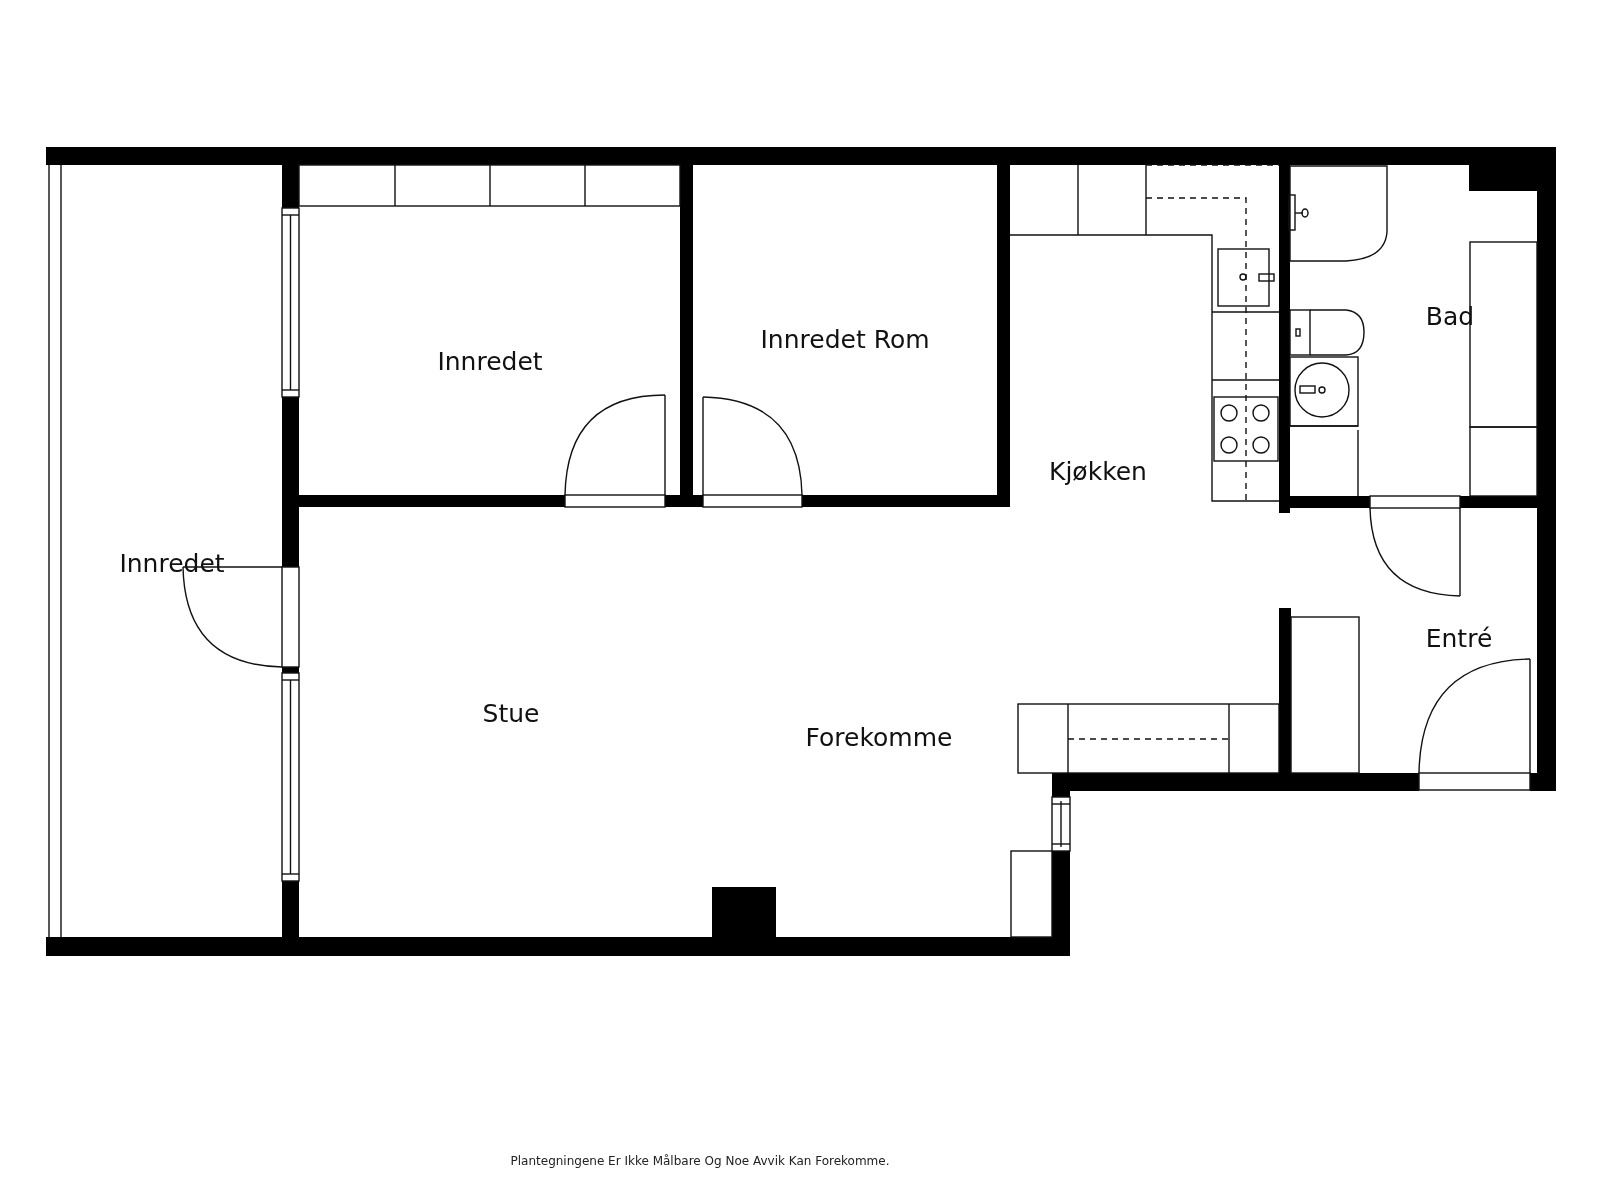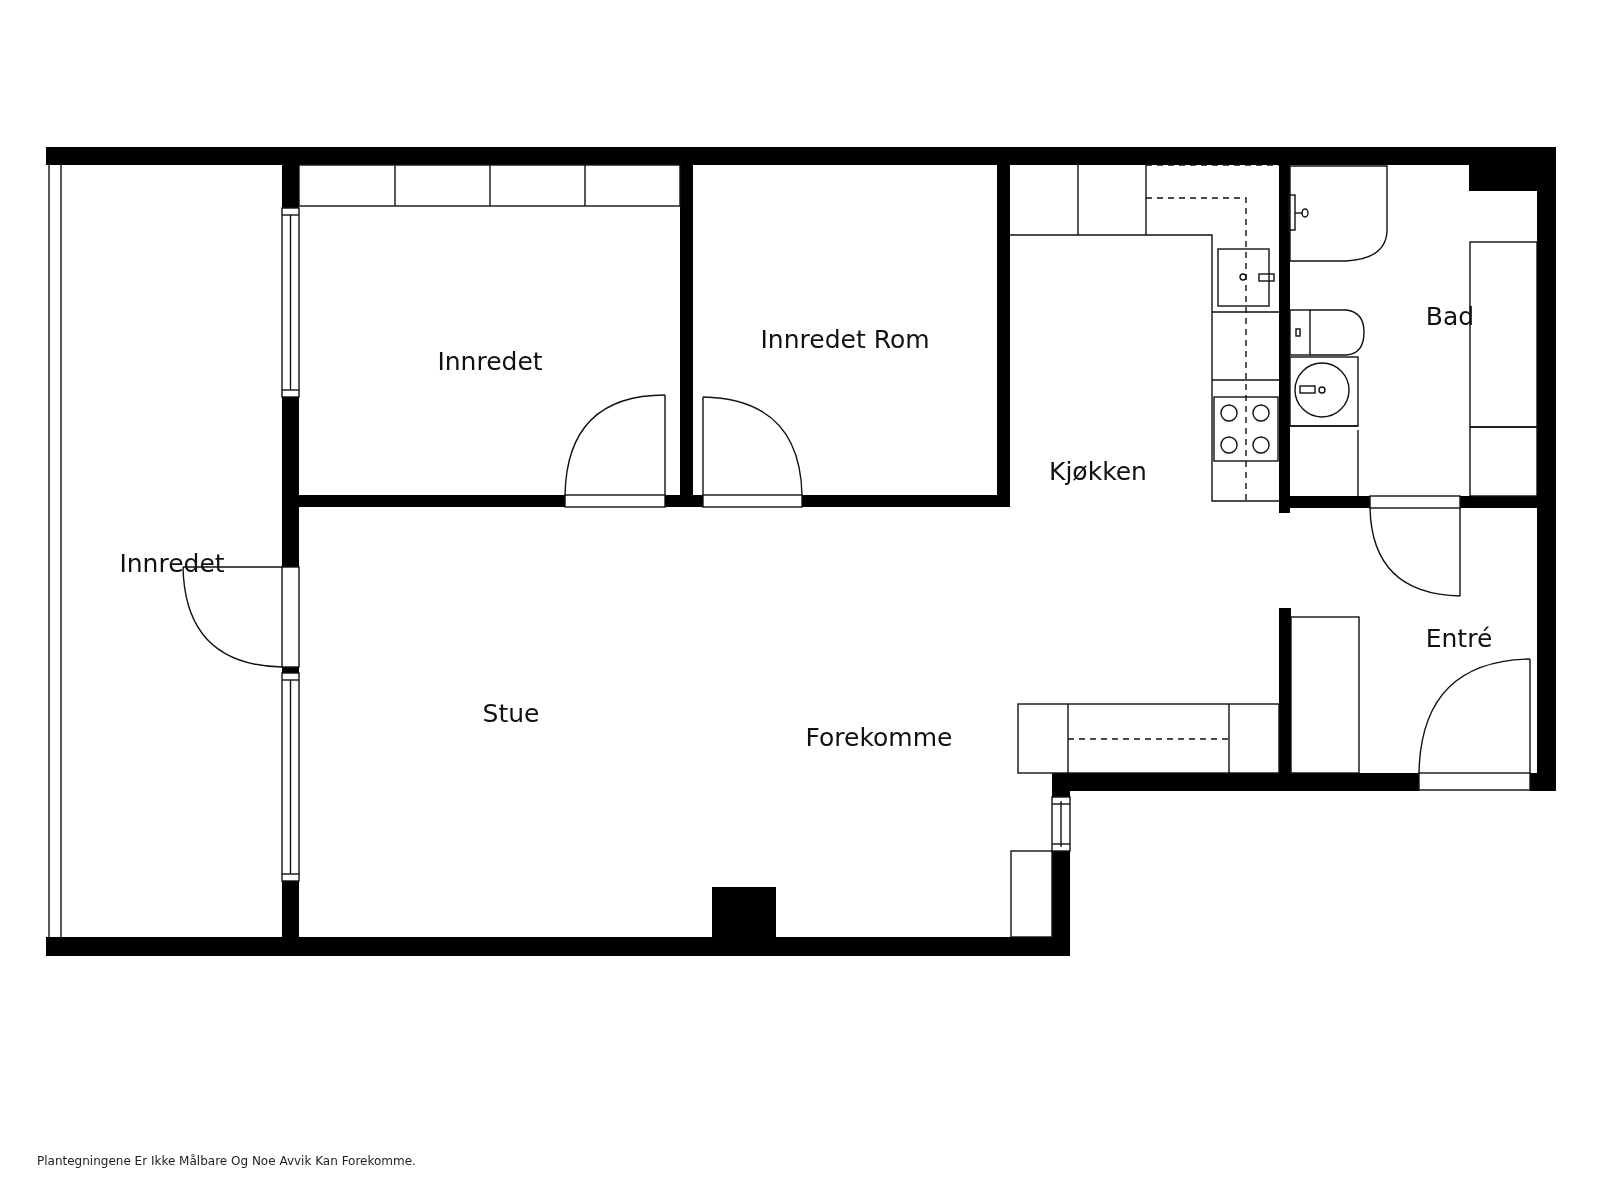--- a/index.html
+++ b/index.html
@@ -1,19 +1,19 @@
 <!DOCTYPE html>
 <html><head>
 <meta charset="utf-8">
 <style>
   html, body { margin:0; padding:0; background:#ffffff; }
   body { width:1600px; height:1200px; position:relative; overflow:hidden; font-family:"DejaVu Sans", "Liberation Sans", sans-serif; }
   #plan { position:absolute; left:0; top:0; }
   .room-label { position:absolute; font-size:25px; color:#111; white-space:nowrap; transform:translate(-50%,-50%); }
-  .footer { position:absolute; left:0; width:1400px; top:1154px; font-size:12px; color:#222;padding-left:37px; }
+  .footer { position:absolute; left:0; width:1400px; top:1154px; text-align:center; font-size:12px; color:#222; }
 </style>
 </head>
 <body>
 
 <svg id="plan" width="1600" height="1200" viewBox="0 0 1600 1200" xmlns="http://www.w3.org/2000/svg">
 
   <g fill="#000">
 
     <rect x="46" y="147" width="1510" height="18"></rect>
 

